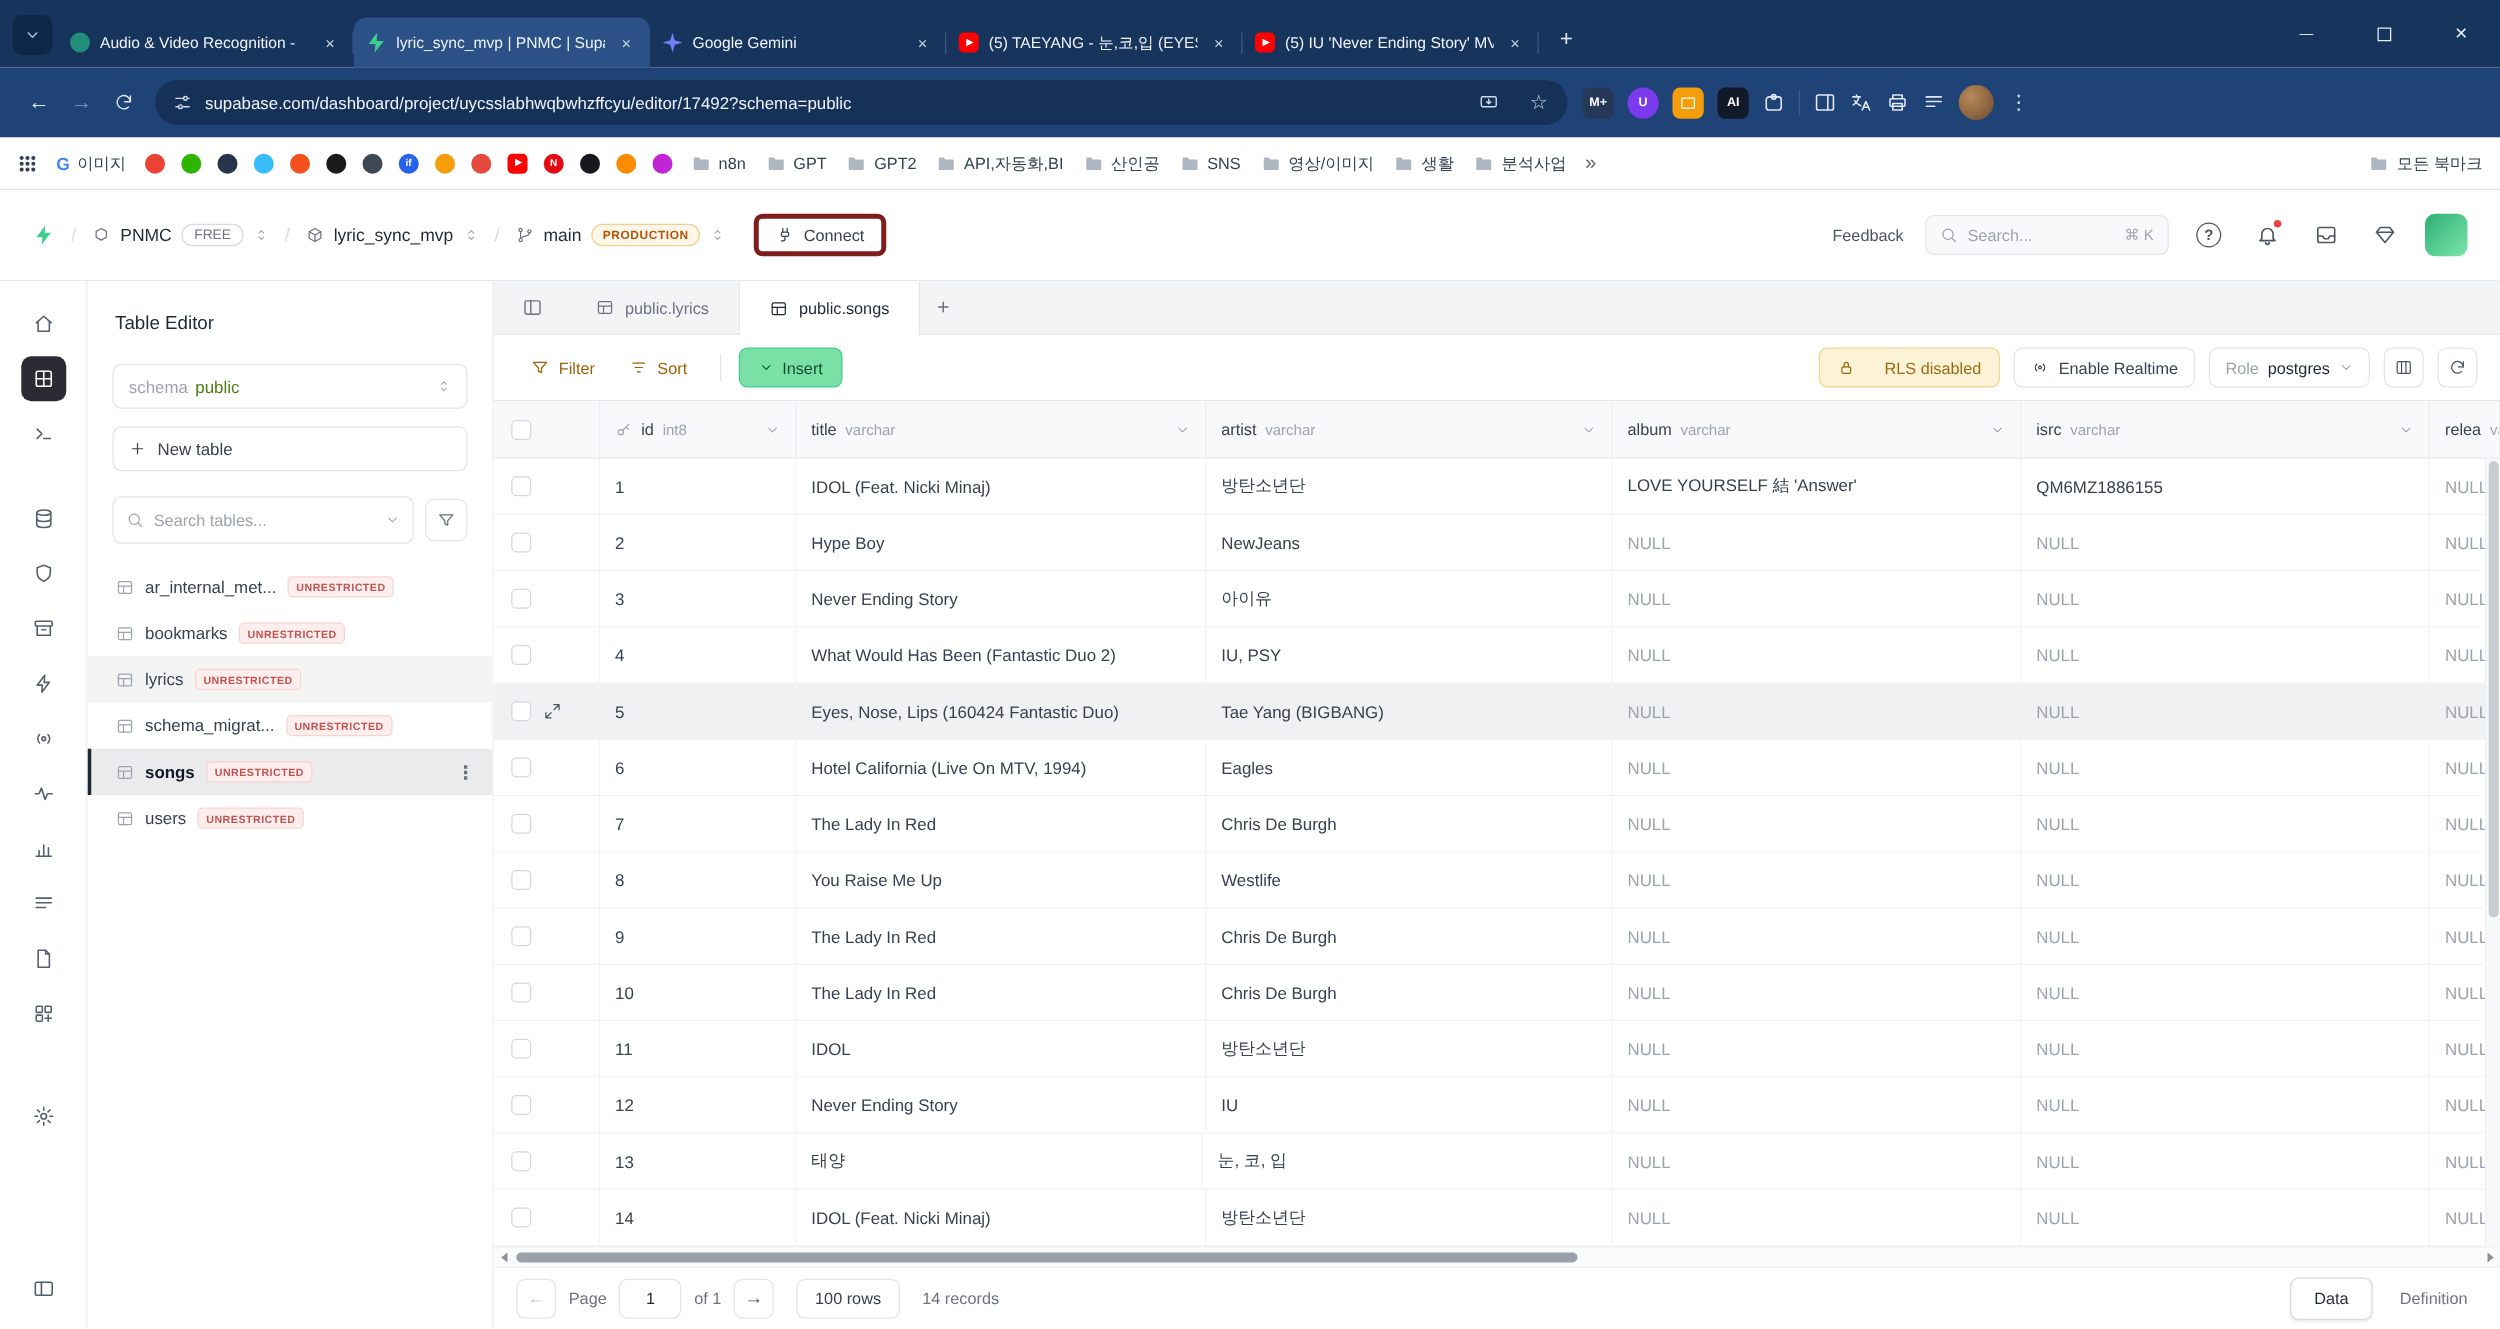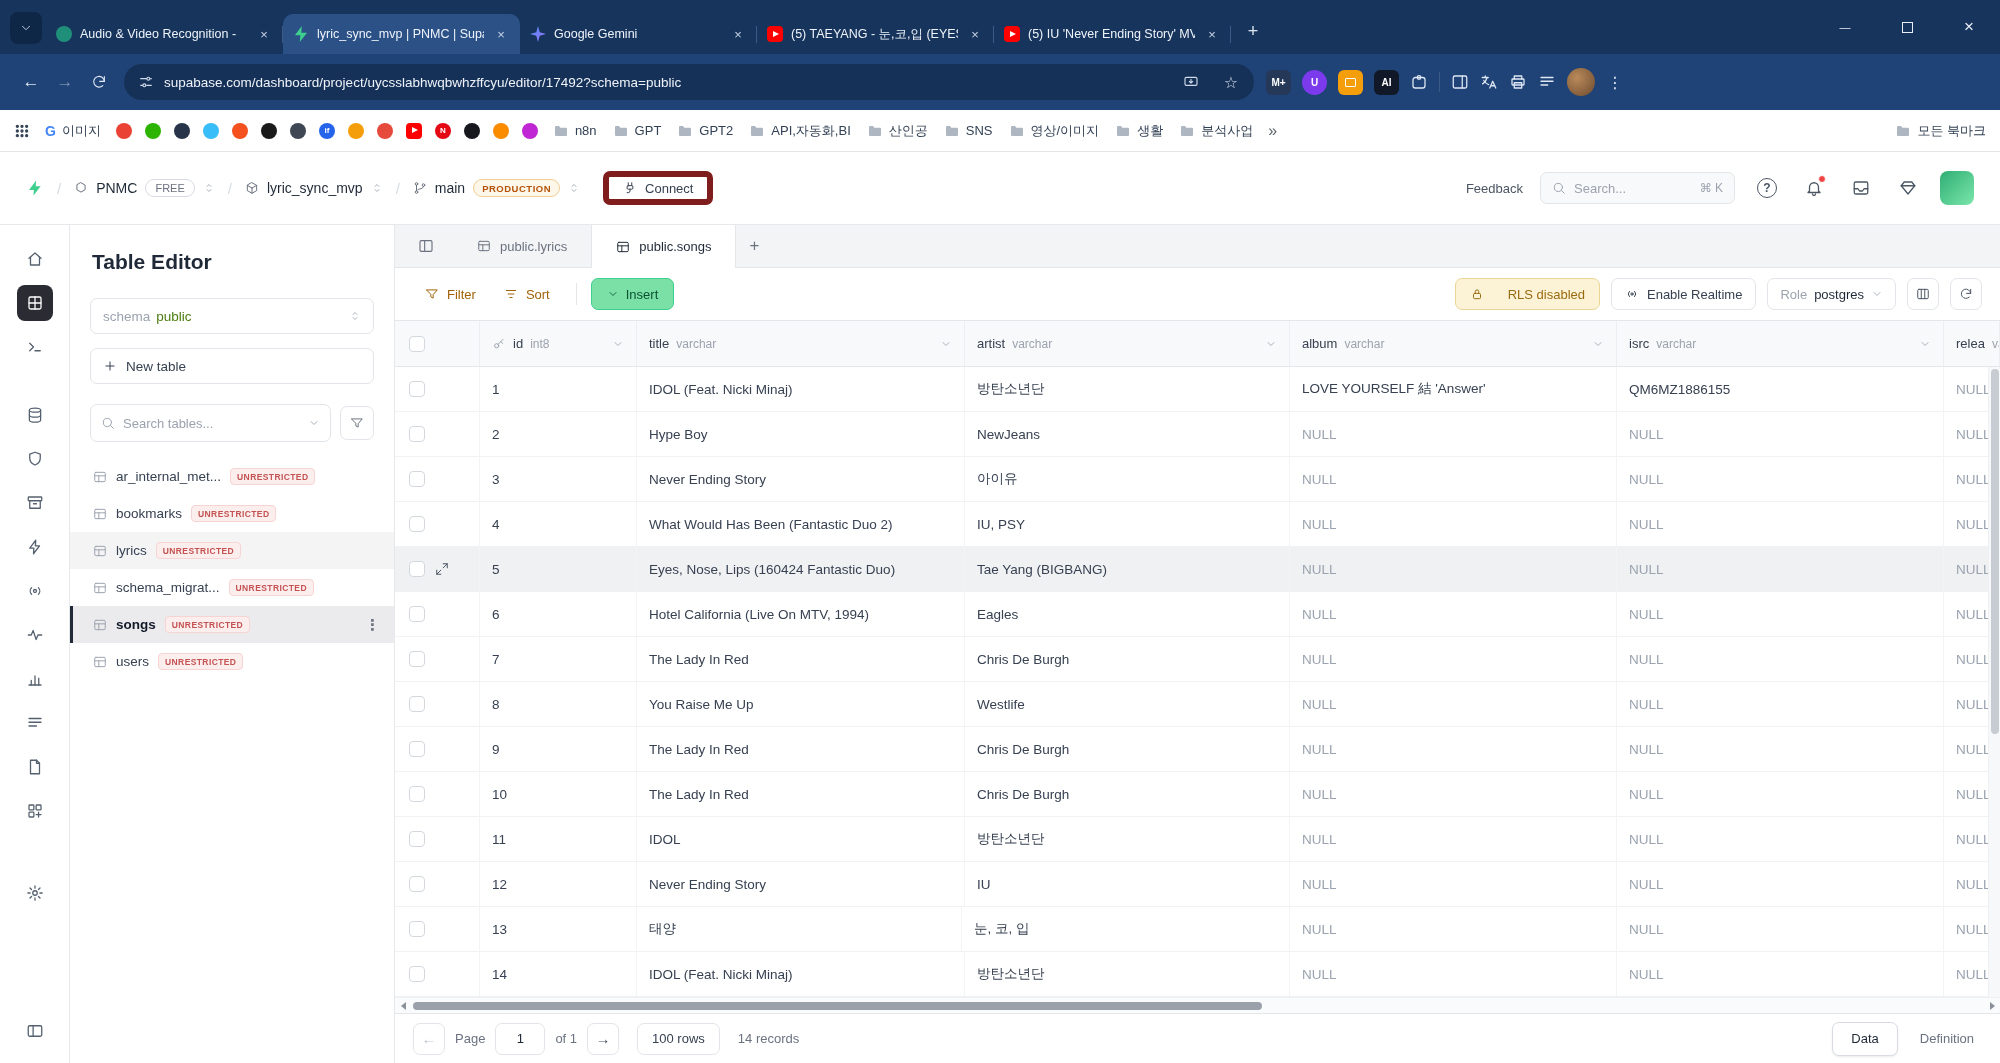--- a/index.html
+++ b/index.html
@@ -65,41 +65,41 @@
 .bm-spacer{flex:1}
 
 
 .sbheader{height:73px;background:#fff;border-bottom:1px solid #e6e8eb;display:flex;align-items:center;padding:0 26px;gap:13px;flex:0 0 auto}
 .crumb-sep{color:#d7dbe0;font-size:15px}
 .crumb{display:flex;align-items:center;gap:8px;font-size:14px;color:#1f2937}
 .crumb .cico{color:#6b7280}
 .badge-free{font-size:11px;color:#6b7280;border:1px solid #d8dce2;border-radius:999px;padding:2px 9px}
 .badge-prod{font-size:9.5px;letter-spacing:.5px;color:#b45309;border:1px solid #f0cf94;background:#fdf7ea;border-radius:999px;padding:2.5px 8px;font-weight:bold}
 .chev-ud{color:#9ca3af}
-.btn-outline{display:flex;align-items:center;gap:8px;border:6px solid #7f1d1d;border-radius:7px;background:#fff;height:34px;padding:0 14px;font-size:13px;color:#374151}
+.btn-outline{display:flex;align-items:center;gap:8px;border:4px solid #7f1d1d;border-radius:7px;background:#fff;height:34px;padding:0 14px;font-size:13px;color:#374151}
 .hdr-right{margin-left:auto;display:flex;align-items:center;gap:17px}
 .feedback{font-size:13px;color:#4b5563}
 .searchpill{width:195px;height:32px;border:1px solid #e2e5e9;background:#f8f9fa;border-radius:7px;display:flex;align-items:center;gap:8px;padding:0 11px;font-size:13px;color:#9ca3af}
 .kbd{margin-left:auto;font-size:12px;color:#9ca3af}
 .hicon{width:30px;height:30px;display:flex;align-items:center;justify-content:center;color:#4b5563;position:relative}
 .help-circle{width:20px;height:20px;border:1.5px solid #4b5563;border-radius:50%;display:flex;align-items:center;justify-content:center;font-size:12px;font-weight:bold}
 .help-circle::after{content:"?"}
 .notif-dot{position:absolute;top:2px;right:3px;width:8px;height:8px;border-radius:50%;background:#ef4444;border:1.5px solid #fff}
 .avatar{width:34px;height:34px;border-radius:8px;background:linear-gradient(135deg,#2fae74,#7be6ab);flex:0 0 auto}
 
 
 .app{flex:1;display:flex;min-height:0}
 .rail{width:70px;border-right:1px solid #e6e8eb;display:flex;flex-direction:column;align-items:center;padding:16px 0 14px;gap:8px;flex:0 0 auto;background:#fff}
 .ricon{width:36px;height:36px;border-radius:8px;display:flex;align-items:center;justify-content:center;color:#55606e;flex:0 0 auto}
 .ricon.active{background:#2b2b33;color:#fff}
 .rail .gap{height:16px;flex:0 0 auto}
 .rail .spacer{flex:1}
 
 .spanel{width:325px;border-right:1px solid #e6e8eb;display:flex;flex-direction:column;flex:0 0 auto;background:#fff}
-.sp-title{font-size:21px;color:#1f2937;padding:25px 22px 22px;font-weight:700}
+.sp-title{font-size:15px;color:#1f2937;padding:25px 22px 22px;font-weight:400}
 .schema{margin:2px 20px 0;height:36px;border:1px solid #e2e5e9;border-radius:7px;display:flex;align-items:center;padding:0 12px;font-size:13.5px;gap:6px;background:#fff}
 .schema .lbl{color:#9ca3af}.schema .val{color:#4d7c0f}
 .schema .chev-ud{margin-left:auto}
 .newtable{margin:14px 20px 0;height:36px;border:1px solid #e2e5e9;border-radius:7px;display:flex;align-items:center;gap:9px;padding:0 12px;font-size:13.5px;color:#374151;background:#fff}
 .searchrow{margin:20px 20px 16px;display:flex;gap:9px;align-items:center}
 .searchtables{flex:1;height:24px;border:1px solid #e2e5e9;border-radius:7px;display:flex;align-items:center;gap:8px;padding:18px 10px;color:#9ca3af}
 .searchtables input{border:none;outline:none;background:transparent;font-size:13px;color:#374151;flex:1;min-width:0;font-family:inherit}
 .searchtables input::placeholder{color:#9ca3af}
 .filterbtn{width:34px;height:34px;border:1px solid #e2e5e9;border-radius:7px;display:flex;align-items:center;justify-content:center;color:#6b7280;background:#fff;flex:0 0 auto}
 .tlist{flex:1;overflow:hidden}

